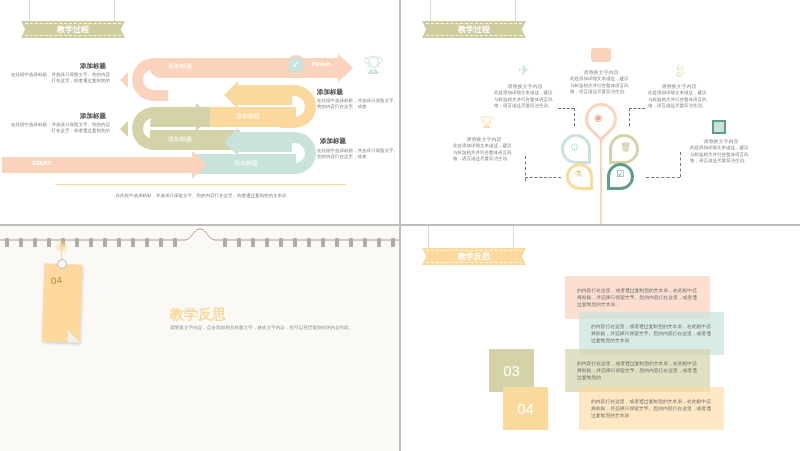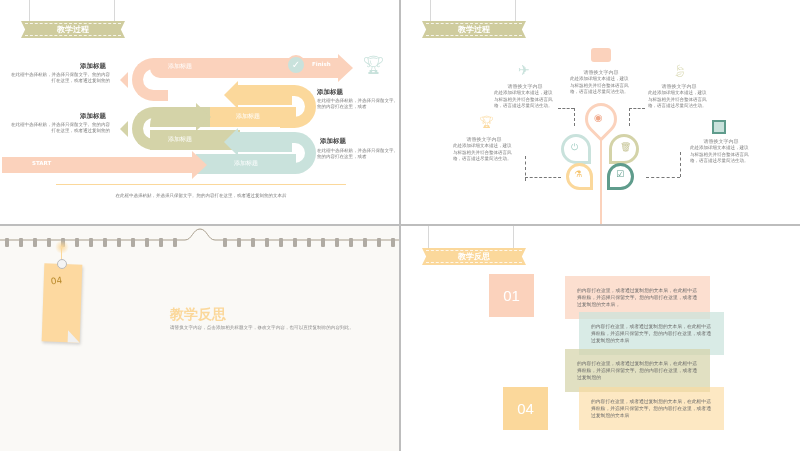--- a/index.html
+++ b/index.html
@@ -199,24 +199,24 @@
     <div style="position:absolute;left:57px;top:33px;width:10px;height:10px;border-radius:50%;background:#f4f4f4;border:1px solid #bbb;"></div>
     <div style="position:absolute;left:170px;top:80px;font-size:14px;font-weight:bold;color:#fbd89b;">教学反思</div>
     <div style="position:absolute;left:170px;top:99px;font-size:4.6px;color:#888;width:200px;">请替换文字内容，点击添加相关标题文字，修改文字内容，也可以直接复制你的内容到此。</div>
   </div>
 
   <div class="slide" id="s4">
     <div class="hang" style="left:27px;height:22px;"></div>
     <div class="hang" style="left:112px;height:22px;"></div>
     <div class="banner orange" style="top:22px;">教学反思</div>
 
-    <div class="num-box" style="left:88px;top:48px;background:#fbd2bc;">01</div>
     <div class="txt-box" style="left:164px;top:50px;background:rgba(251,210,188,.7);">的内容打在这里，或者通过复制您的文本后，在此框中选择粘贴，并选择只保留文字。您的内容打在这里，或者通过复制您的文本后，</div>
 
     <div class="txt-box" style="left:178px;top:86px;background:rgba(201,226,220,.7);">的内容打在这里，或者通过复制您的文本后，在此框中选择粘贴，并选择只保留文字。您的内容打在这里，或者通过复制您的文本后</div>
 
+    <div class="num-box" style="left:88px;top:123px;background:#d4d3a8;">03</div>
     <div class="txt-box" style="left:164px;top:123px;background:rgba(212,211,168,.7);">的内容打在这里，或者通过复制您的文本后，在此框中选择粘贴，并选择只保留文字。您的内容打在这里，或者通过复制您的</div>
 
     <div class="num-box" style="left:102px;top:161px;background:#fbd89b;">04</div>
     <div class="txt-box" style="left:178px;top:161px;background:rgba(251,216,155,.6);">的内容打在这里，或者通过复制您的文本后，在此框中选择粘贴，并选择只保留文字。您的内容打在这里，或者通过复制您的文本后</div>
   </div>
 
 </div>
 
 </body></html>

